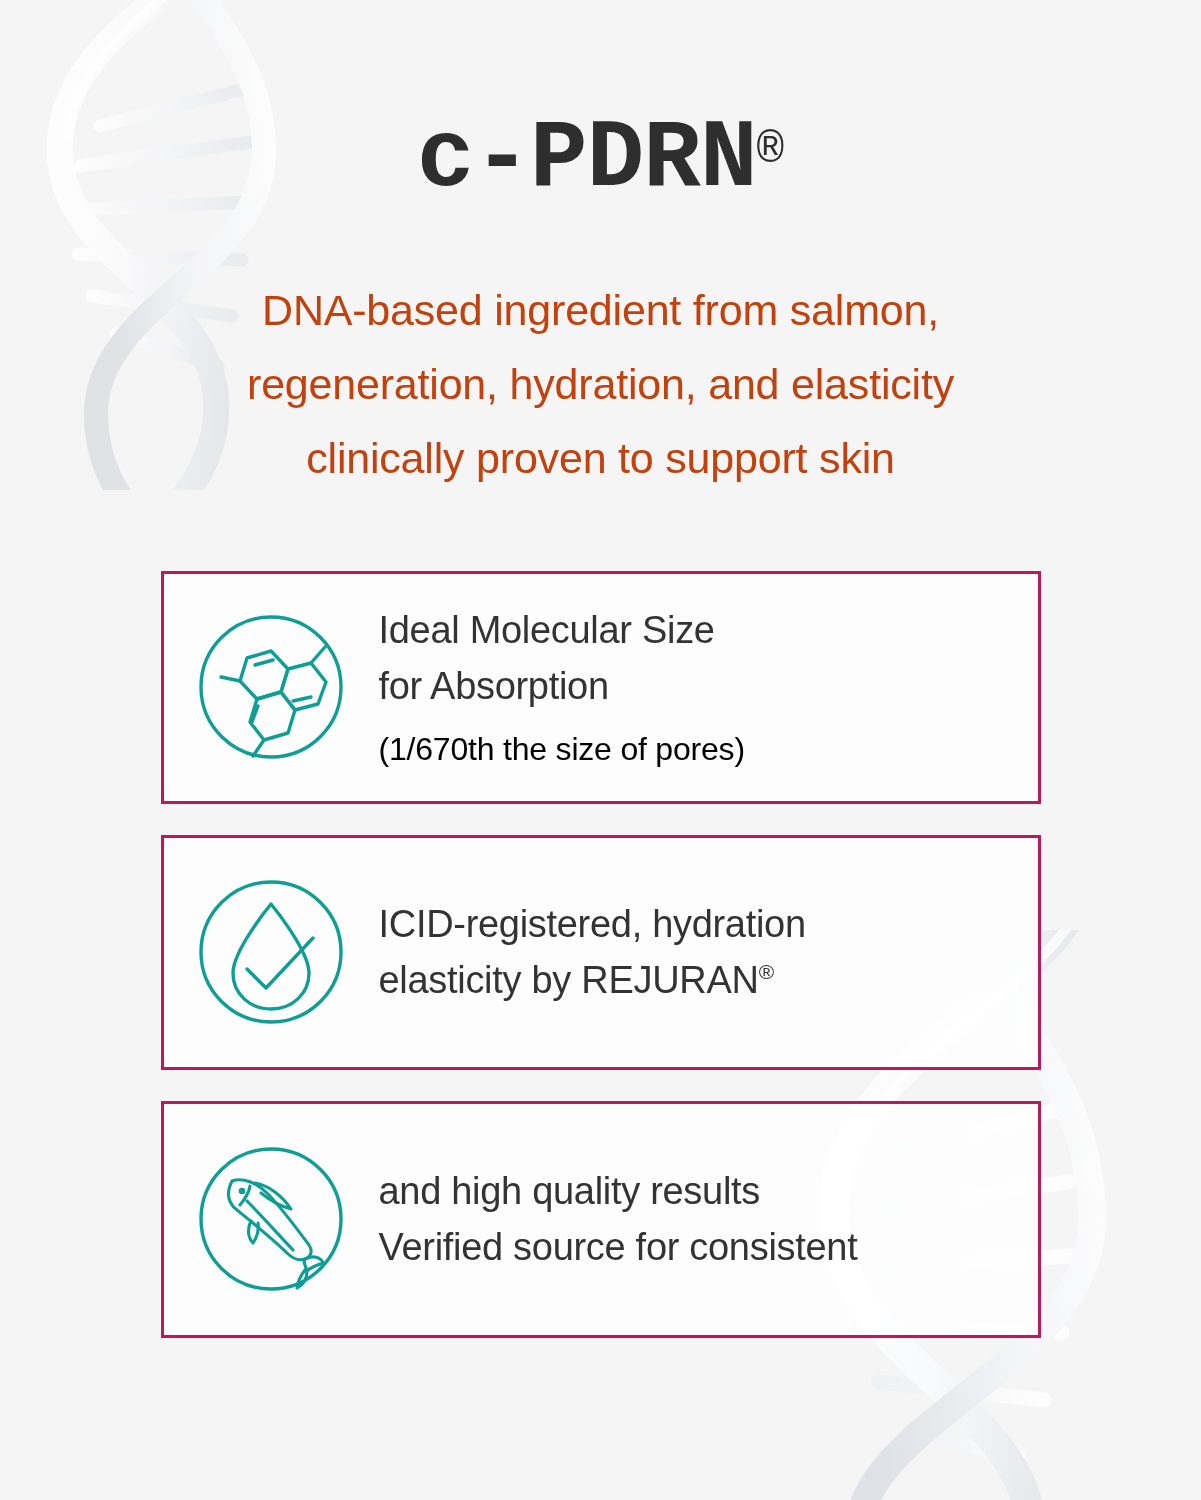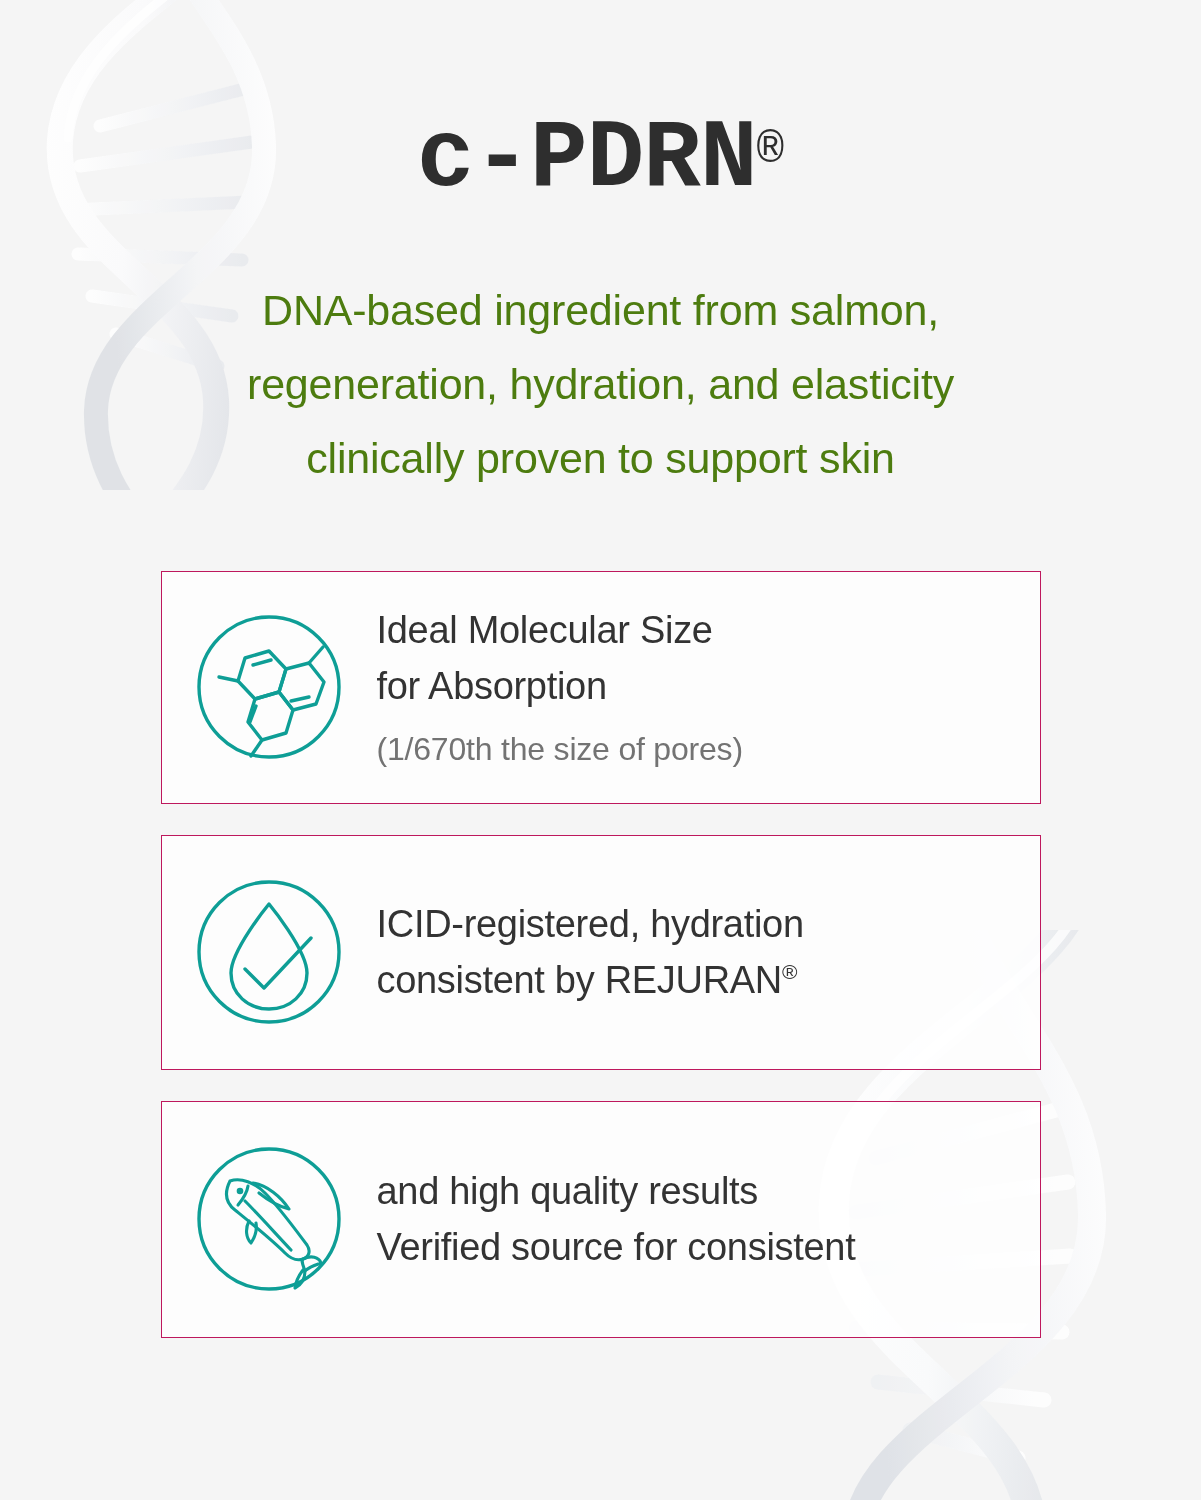--- a/index.html
+++ b/index.html
@@ -65,40 +65,40 @@
     font-weight: normal;
     letter-spacing: 0;
   }
 
   #tagline {
     margin: 0;
     padding-top: 66px;
     text-align: center;
     font-size: 43px;
     line-height: 1.72;
-    color: #4d7c0f;
+    color: #c2410c;
     font-family: "Liberation Sans", sans-serif;
     font-weight: normal;
     letter-spacing: -0.2px;
   }
   #tagline .tline { display: block; }
 
   
   #cards {
     margin: 0 auto;
     padding-top: 75px;
     width: 880px;
   }
 
   .feature-card {
     position: relative;
     box-sizing: border-box;
     width: 880px;
     background: rgba(255,255,255,0.80);
-    border: 1px solid #be185d;
+    border: 3px solid #be185d;
     display: flex;
     align-items: center;
     margin-bottom: 31px;
   }
   .card-1 { height: 233px; }
   .card-2 { height: 235px; }
   .card-3 { height: 237px; margin-bottom: 0; }
 
   .icon-slot {
     flex: 0 0 auto;
@@ -120,21 +120,21 @@
     letter-spacing: -0.3px;
   }
   .card-title .tline { display: block; }
   .card-title .reg-sup {
     font-size: 21px;
     vertical-align: 14px;
   }
   .card-sub {
     font-size: 32px;
     line-height: 1.45;
-    color: #737373;
+    color: #000000;
     padding-top: 12px;
     letter-spacing: -0.2px;
   }
 </style>
 </head>
 <body>
 
 <div id="page">
 
   <div class="dna-wrap" id="dna-top-left">
@@ -258,21 +258,21 @@
             <circle cx="76" cy="76" r="70" fill="none" stroke="#0e9e96" stroke-width="3.4"></circle>
 
             <path d="M76 28 C76 28, 114 74, 114 97 C114 118, 97 133, 76 133 C55 133, 38 118, 38 97 C38 74, 76 28, 76 28 Z" fill="none" stroke="#0e9e96" stroke-width="3.4" stroke-linejoin="round"></path>
 
             <polyline points="52,93 71,112 118,62" fill="none" stroke="#0e9e96" stroke-width="3.4" stroke-linecap="round" stroke-linejoin="round"></polyline>
           </svg>
         </div>
         <div class="text-slot">
           <div class="card-title">
             <span class="tline">ICID-registered, hydration</span>
-            <span class="tline"><span>consistent by REJURAN</span><span class="reg-sup">®</span></span>
+            <span class="tline"><span>elasticity by REJURAN</span><span class="reg-sup">®</span></span>
           </div>
         </div>
       </div>
 
       <div class="feature-card card-3">
         <div class="icon-slot">
           <svg width="152" height="152" viewBox="0 0 152 152" xmlns="http://www.w3.org/2000/svg">
             <circle cx="76" cy="76" r="70" fill="none" stroke="#0e9e96" stroke-width="3.4"></circle>
             <g fill="none" stroke="#0e9e96" stroke-width="3.1" stroke-linecap="round" stroke-linejoin="round">
 

